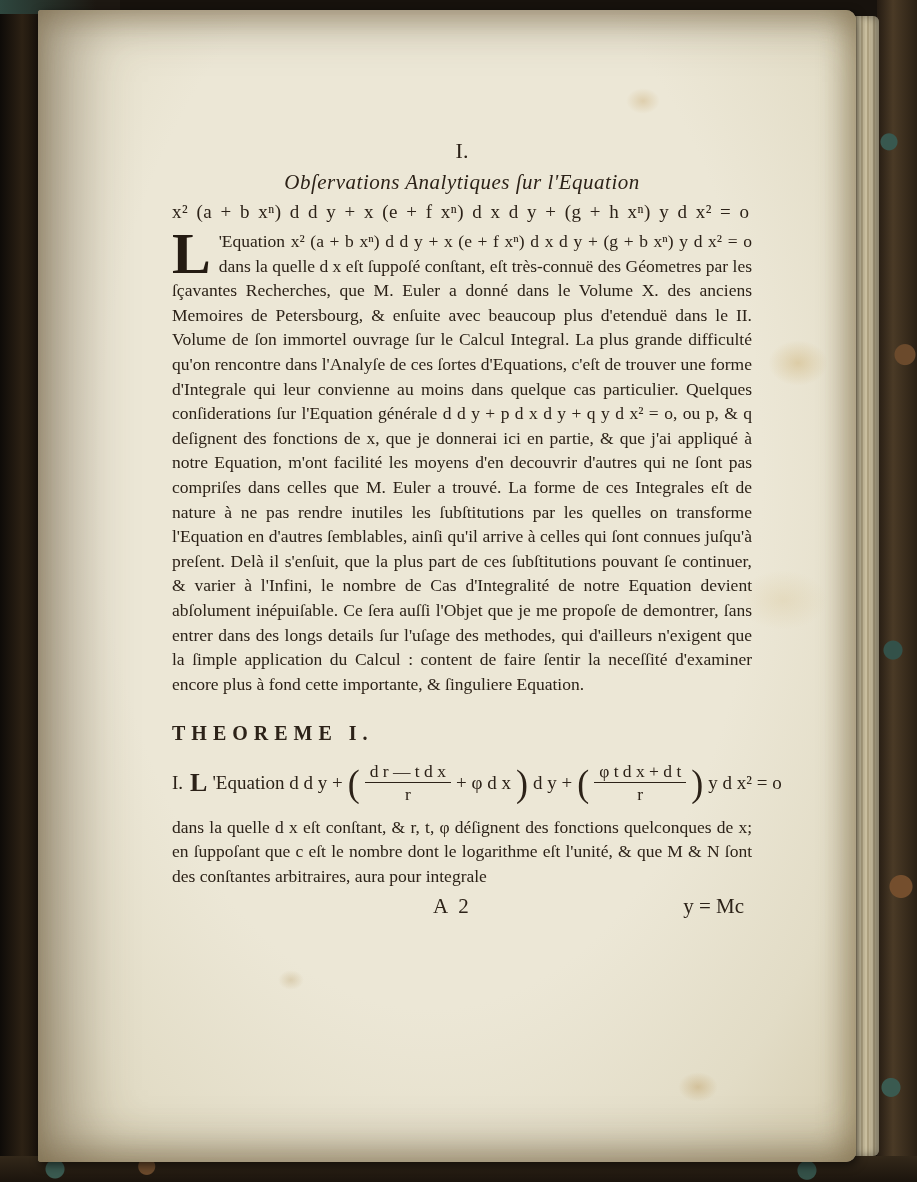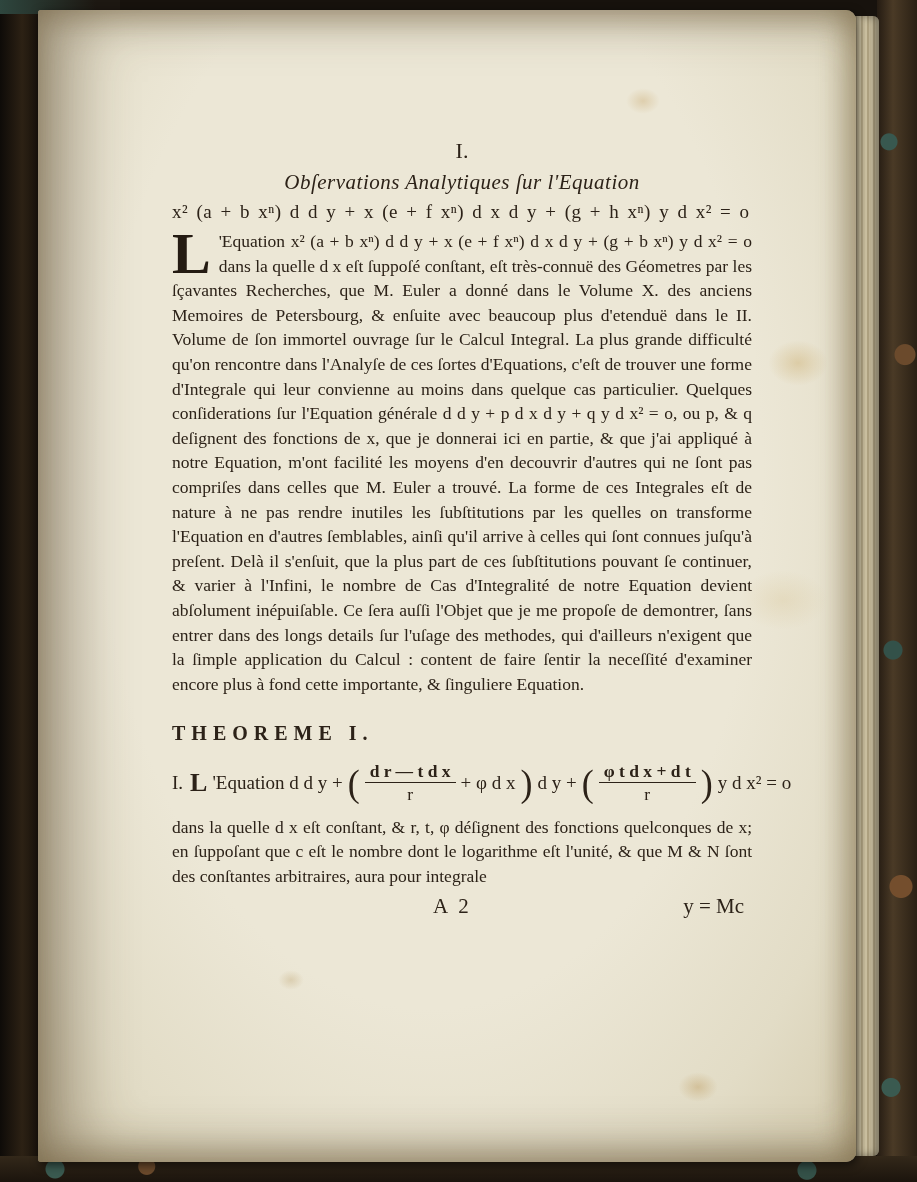--- a/index.html
+++ b/index.html
@@ -91,21 +91,21 @@
     margin:26px 0 16px 0;
     font-weight:bold;
   }
   .eq-row{
     display:flex;align-items:center;justify-content:flex-start;
     font-size:19px;gap:5px;margin:4px 0 10px 0;white-space:nowrap;
   }
   .eq-itemnum{font-size:19px;margin-right:2px;}
   .eq-lead-L{font-size:26px;font-weight:bold;}
   .frac{display:inline-flex;flex-direction:column;align-items:center;font-size:17.5px;line-height:1.15;vertical-align:middle;}
-  .frac .num{border-bottom:1.5px solid #2c2218;padding:0 5px 1px 5px;font-weight:bold;}
+  .frac .num{border-bottom:1.5px solid #2c2218;padding:0 5px 1px 5px;}
   .frac .den{padding-top:1px;}
   .bigparen{font-size:36px;font-weight:400;transform:scaleY(1.05);line-height:1;color:#2c2218;}
   .theorem-body{font-size:17.5px;line-height:24.6px;text-align:justify;margin:2px 0 0 0;}
   .footer-row{position:relative;height:26px;margin-top:6px;font-size:21px;}
   .sig-mark{position:absolute;left:45%;letter-spacing:3px;}
   .catchword{position:absolute;right:8px;}
 </style>
 </head>
 <body>
 

